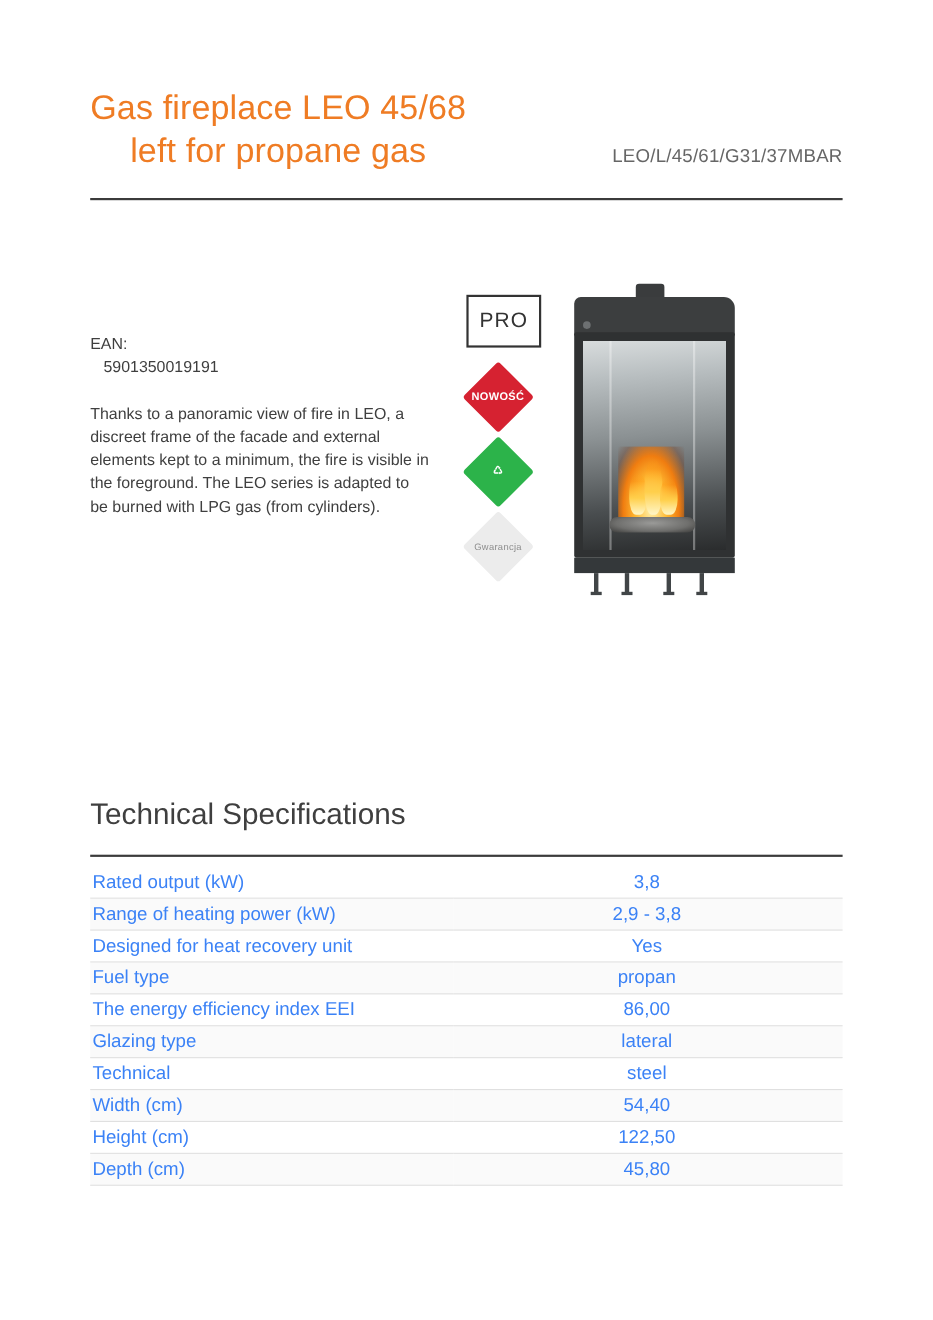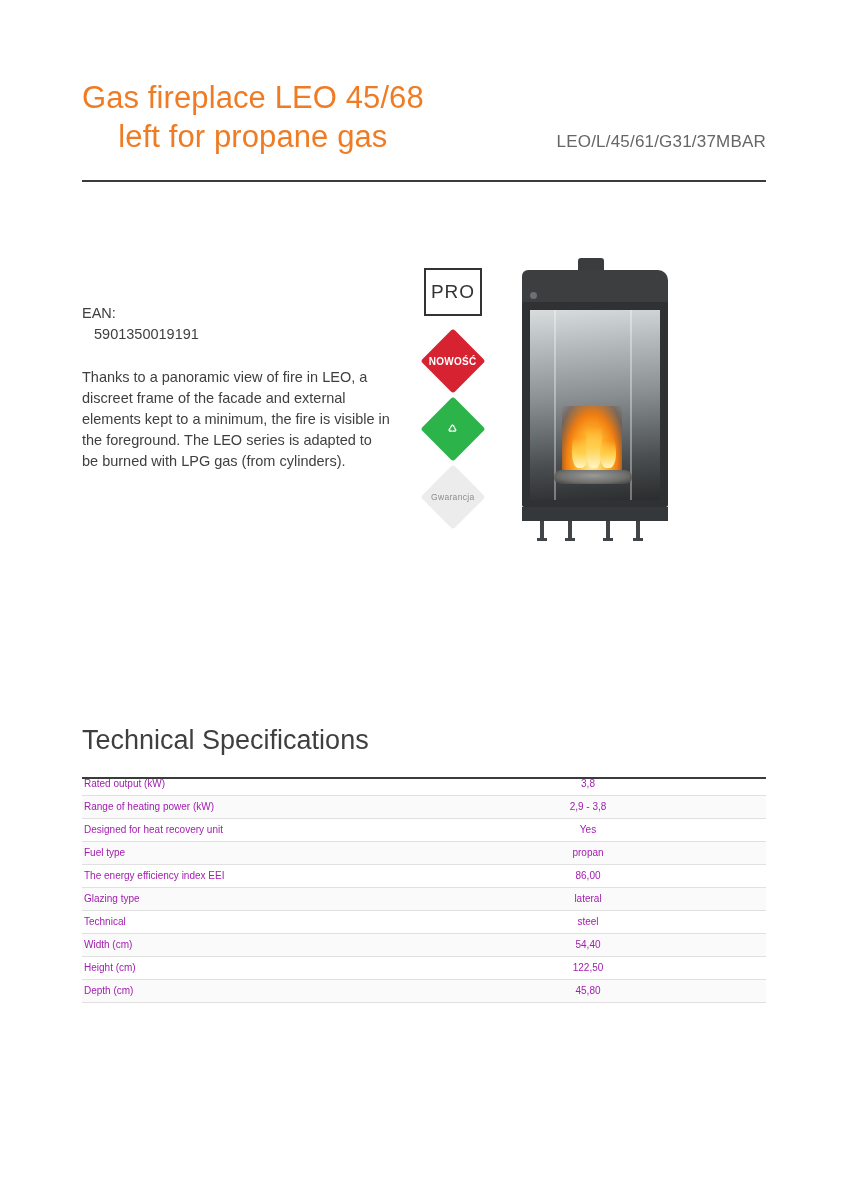--- a/index.html
+++ b/index.html
@@ -70,21 +70,21 @@
   .ean-value { margin: 0 0 22px 12px; }
   .desc { margin: 0; }
   
   .badges {
     position: absolute;
     left: 424px;
     top: 268px;
     width: 62px;
   }
   .badge-pro {
-    width: 58px;
+    width: 68px;
     height: 48px;
     border: 2px solid #333;
     display: flex;
     align-items: center;
     justify-content: center;
     font-size: 19px;
     letter-spacing: 1px;
     color: #333;
     margin-bottom: 22px;
   }
@@ -253,25 +253,25 @@
     position: absolute;
     left: 82px;
     top: 777px;
     width: 684px;
     height: 2px;
     background: #3b3b3b;
   }
   table.specs {
     position: absolute;
     left: 82px;
-    top: 772px;
+    top: 788px;
     width: 684px;
     border-collapse: collapse;
-    font-size: 10px;
-    color: #a21caf;
+    font-size: 17px;
+    color: #3b82f6;
   }
   table.specs td {
     padding: 4px 4px 4px 2px;
     border-bottom: 1px solid #e0e0e0;
     height: 23px;
     vertical-align: middle;
   }
   table.specs td.key { width: 330px; }
   table.specs td.val { text-align: center; }
   table.specs tr:nth-child(even) { background: #fafafa; }

